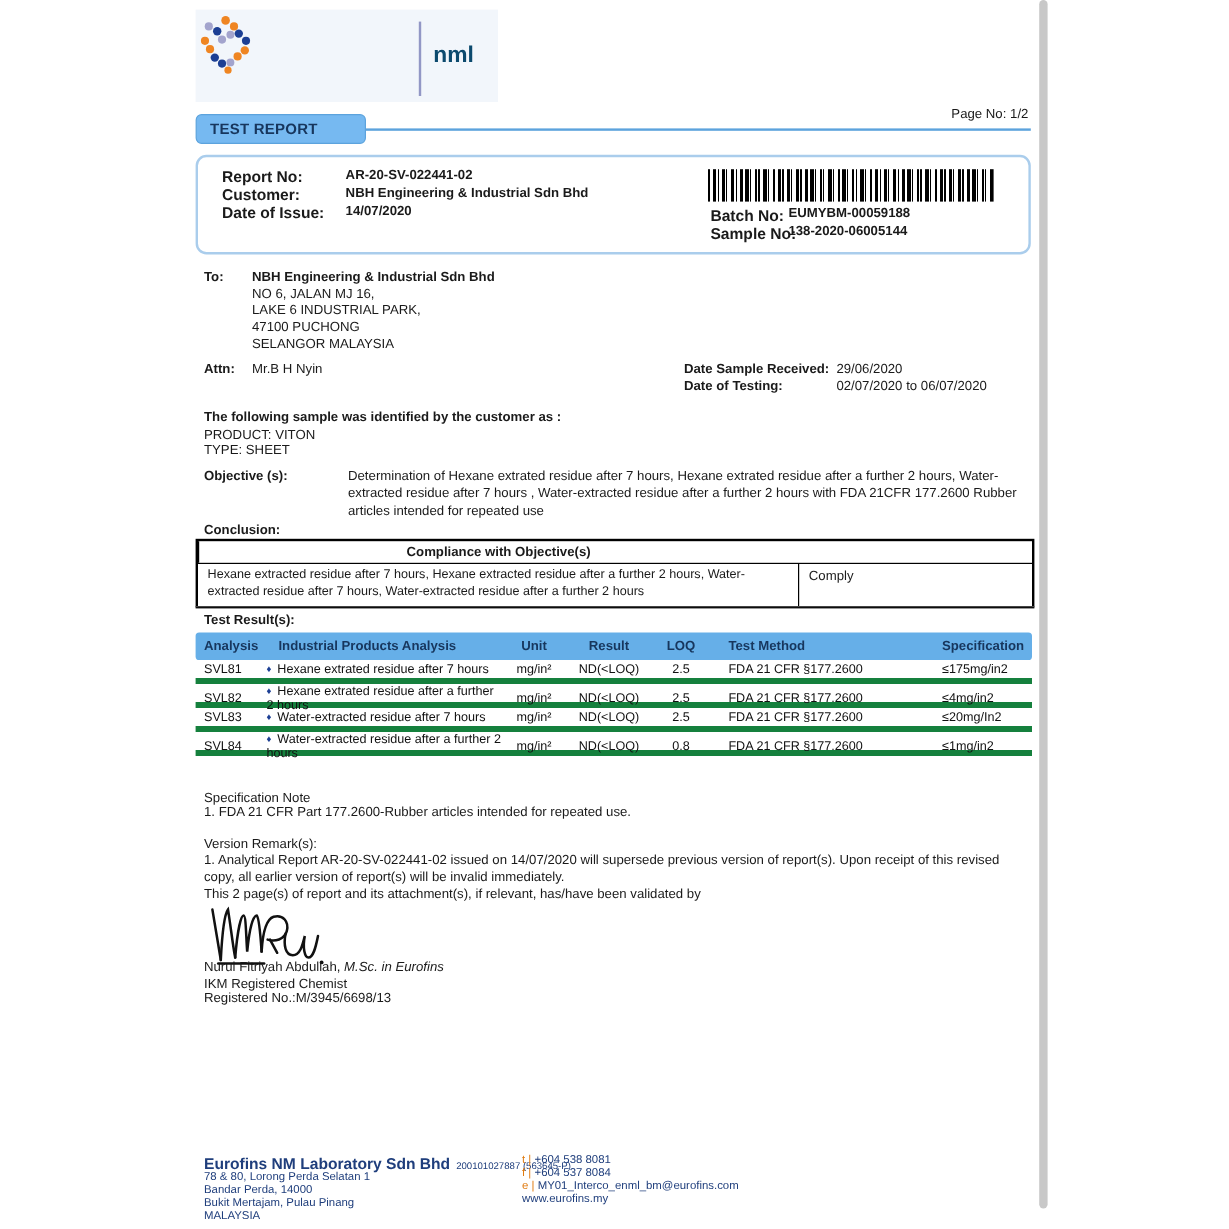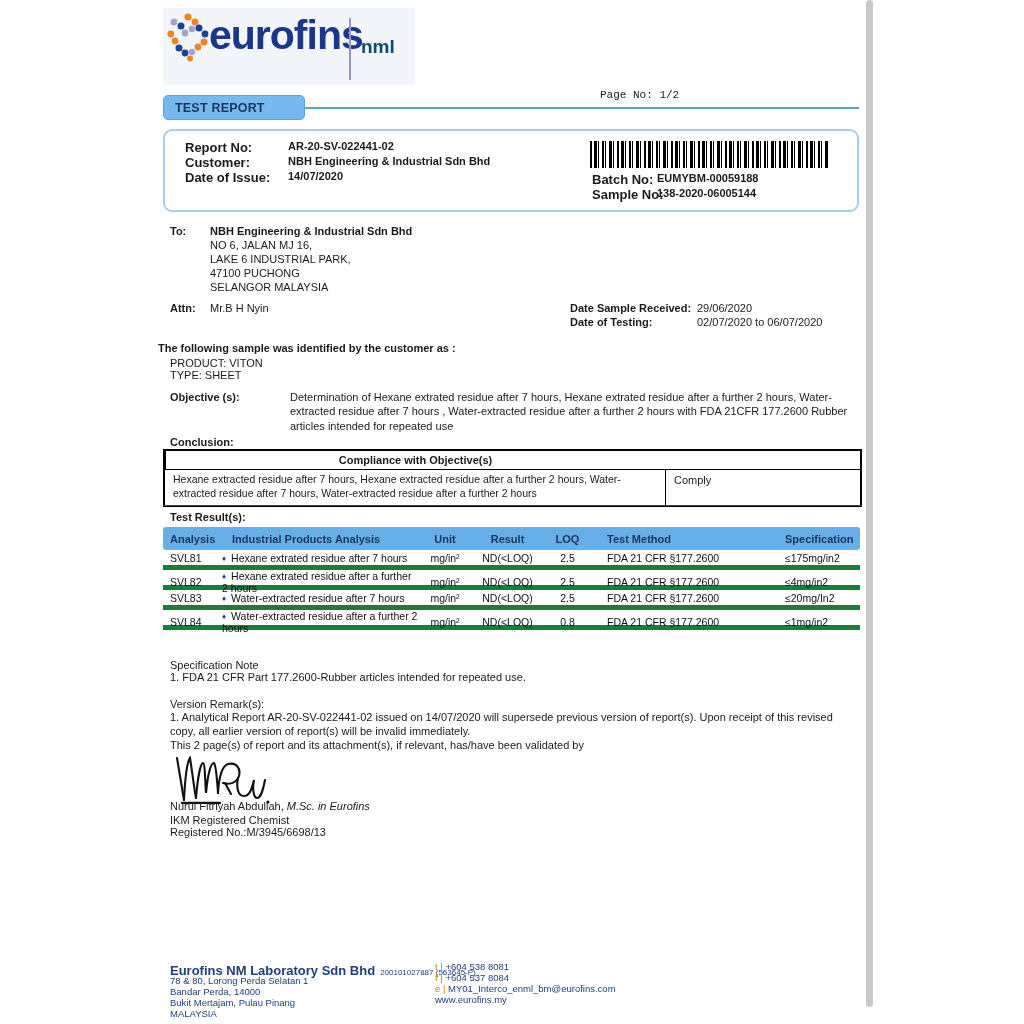--- a/index.html
+++ b/index.html
@@ -10,21 +10,21 @@
   .b { font-weight:bold; }
   .fs11 { font-size:11px; line-height:1.3; }
 
   
   .logo-area { left:163px; top:8px; width:252px; height:77px; background:#f2f6fb; }
   .logo-dots { position:absolute; left:4px; top:4px; }
   .logo-word { position:absolute; left:46px; top:4px; font-size:41px; font-weight:bold; color:#1b3789; letter-spacing:-1px; }
   .logo-divider { position:absolute; left:186px; top:10px; width:2px; height:62px; background:#9297c5; }
   .logo-sub { position:absolute; left:198px; top:28px; font-size:19px; font-weight:600; color:#0c4a6e; }
 
-  .page-no { left:600px; top:89px; width:257px; text-align:left; font-size:11px;font-family:Liberation Mono, monospace; }
+  .page-no { left:600px; top:89px; width:257px; text-align:right; font-size:11px; }
 
   .banner { left:163px; top:95px; width:142px; height:25px; background:#76b9f1; border:1px solid #5ca3dd; border-radius:5px; display:flex; align-items:center; padding-left:11px; }
   .banner span { font-size:12.5px; font-weight:bold; color:#17365d; letter-spacing:0.2px; }
   .banner-line { left:305px; top:107px; width:554px; height:2px; background:#5ca3dd; }
 
   
   .info-box { left:163px; top:129px; width:696px; height:83px; border:2px solid #aacdec; border-radius:9px; }
   .ib-label { position:absolute; font-size:13px; font-weight:bold; }
   .ib-value { position:absolute; font-size:11px; font-weight:bold; }
   .barcode { position:absolute; left:425px; top:10px; width:238px; height:27px;
@@ -87,21 +87,20 @@
       <circle cx="25" cy="17" r="3.3" fill="#a3a4cd"></circle>
       <circle cx="32" cy="16" r="3.5" fill="#1c3f94"></circle>
       <circle cx="38" cy="22" r="3.4" fill="#1c3f94"></circle>
       <circle cx="37" cy="30" r="3.5" fill="#ef8522"></circle>
       <circle cx="31" cy="35" r="3.4" fill="#ef8522"></circle>
       <circle cx="12" cy="36" r="3.5" fill="#1c3f94"></circle>
       <circle cx="18" cy="41" r="3.4" fill="#1c3f94"></circle>
       <circle cx="25" cy="40" r="3.3" fill="#a3a4cd"></circle>
       <circle cx="23" cy="46.5" r="3" fill="#ef8522"></circle>
     </svg>
-    <div class="logo-word">eurofins</div>
     <div class="logo-divider"></div>
     <div class="logo-sub">nml</div>
   </div>
 
   <div class="abs page-no">Page No: 1/2</div>
 
   <div class="abs banner">
     <span>TEST REPORT</span>
   </div>
   <div class="abs banner-line"></div>
@@ -128,21 +127,21 @@
   <div class="abs addr-line" style="left:210px; top:280px;">SELANGOR MALAYSIA</div>
 
   <div class="abs fs11 b" style="left:170px; top:301px;">Attn:</div>
   <div class="abs fs11" style="left:210px; top:301px;">Mr.B H Nyin</div>
 
   <div class="abs fs11 b" style="left:570px; top:301px;">Date Sample Received:</div>
   <div class="abs fs11" style="left:697px; top:301px;">29/06/2020</div>
   <div class="abs fs11 b" style="left:570px; top:315px;">Date of Testing:</div>
   <div class="abs fs11" style="left:697px; top:315px;">02/07/2020 to 06/07/2020</div>
 
-  <div class="abs fs11 b" style="left:158px; top:341px;">The following sample was identified by the customer as :</div>
+  <div class="abs fs11 b" style="left:170px; top:341px;">The following sample was identified by the customer as :</div>
   <div class="abs fs11" style="left:170px; top:356px;">PRODUCT: VITON</div>
   <div class="abs fs11" style="left:170px; top:368px;">TYPE: SHEET</div>
 
   <div class="abs fs11 b" style="left:170px; top:390px;">Objective (s):</div>
   <div class="abs fs11" style="left:290px; top:390px; width:567px;">Determination of Hexane extrated residue after 7 hours, Hexane extrated residue after a further 2 hours, Water-extracted residue after 7 hours , Water-extracted residue after a further 2 hours with FDA 21CFR 177.2600 Rubber articles intended for repeated use</div>
 
   <div class="abs fs11 b" style="left:170px; top:435px;">Conclusion:</div>
   <div class="abs concl-table">
     <div class="concl-head">
       <div>Compliance with Objective(s)</div>

